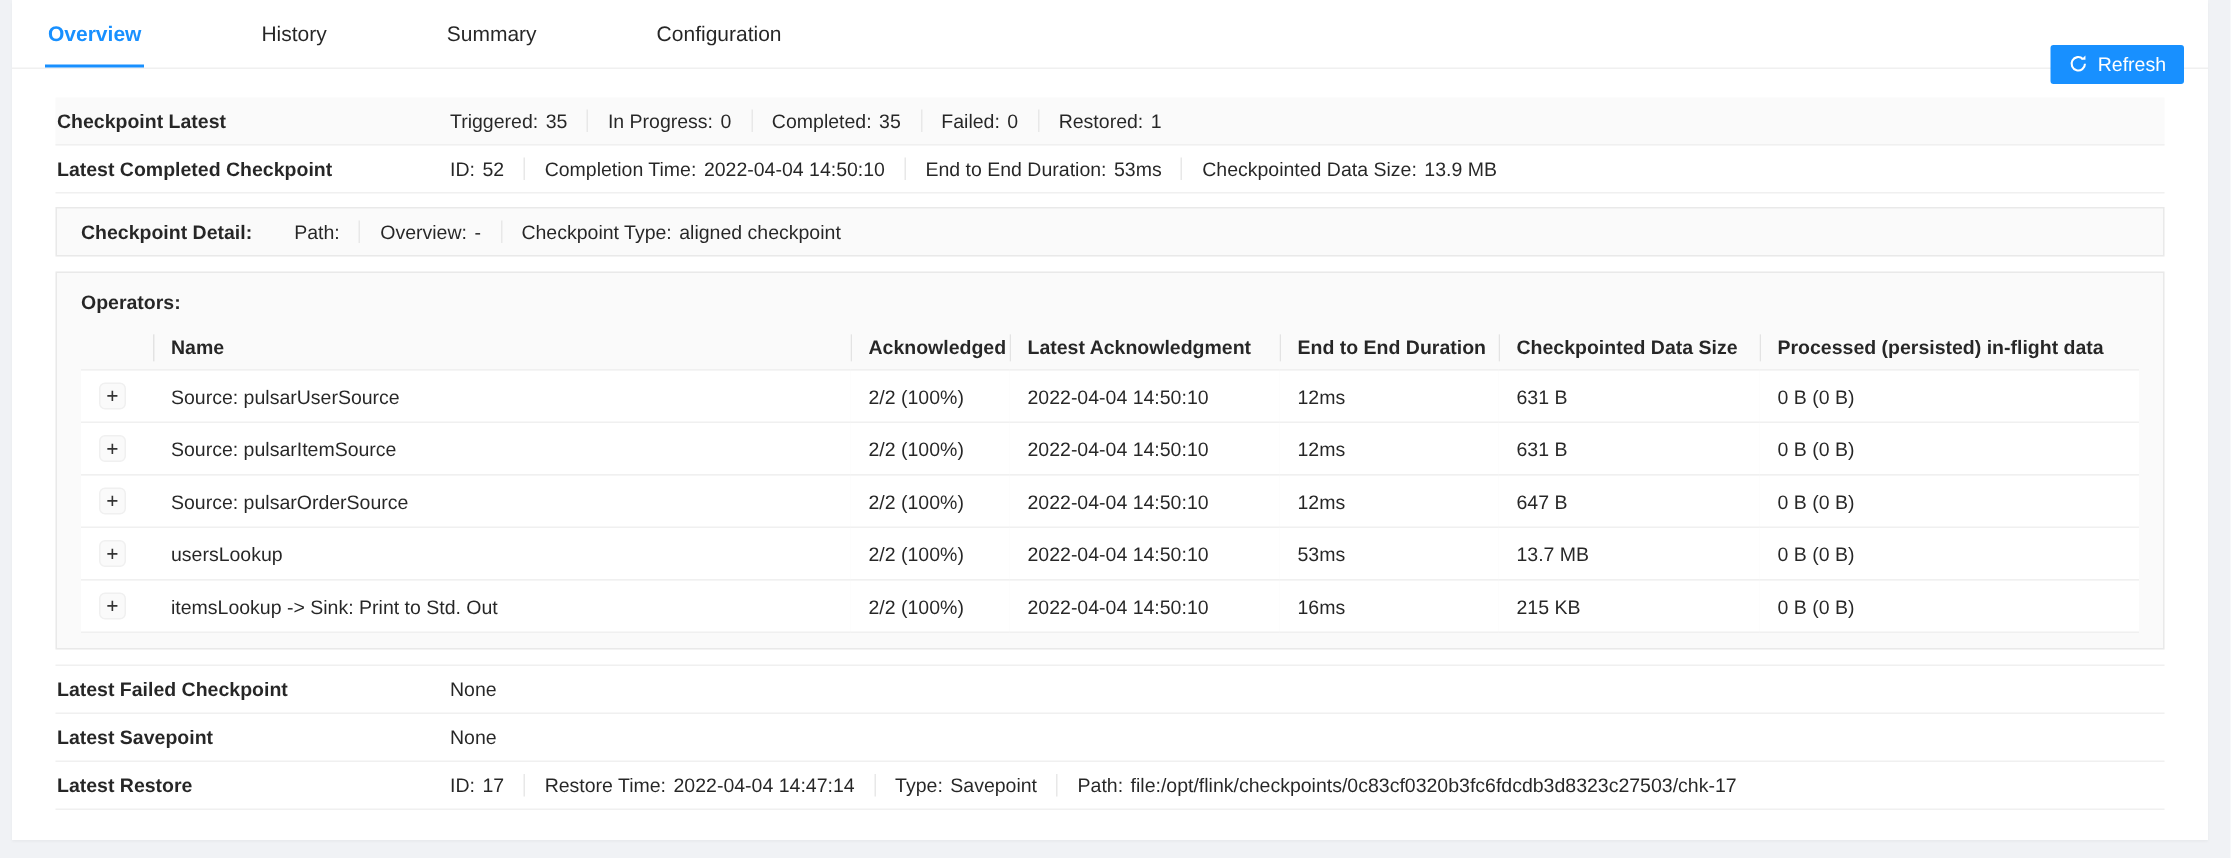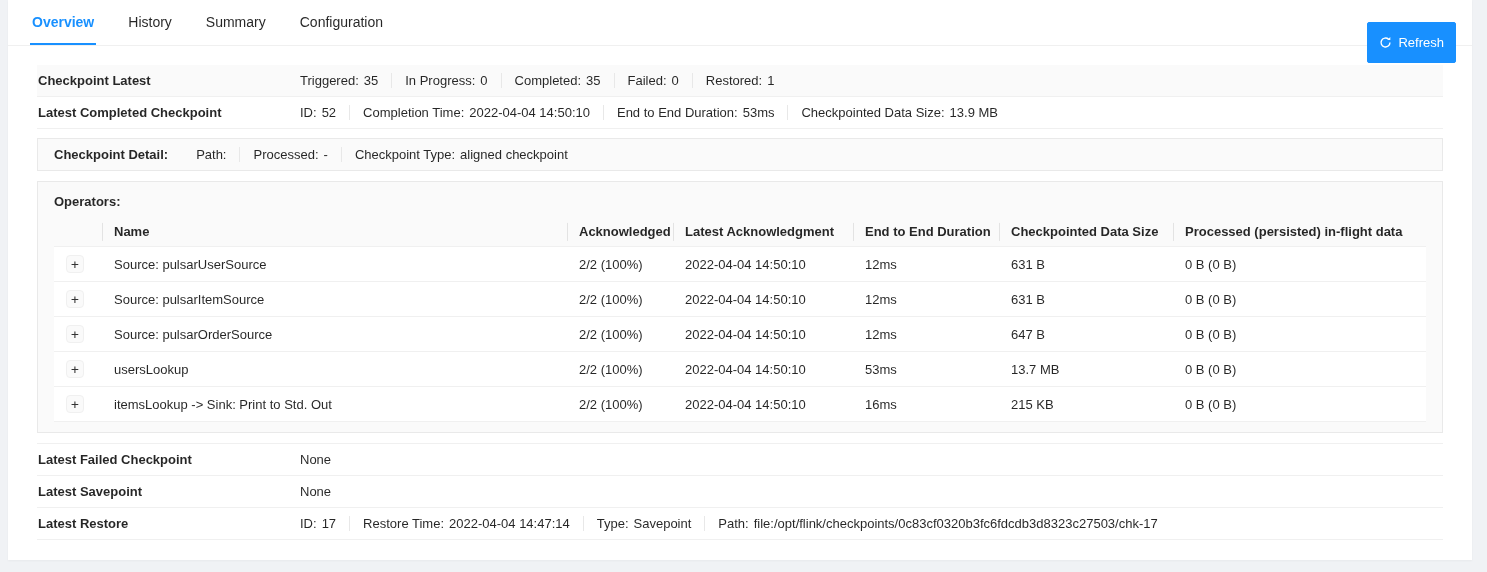--- a/index.html
+++ b/index.html
@@ -17,39 +17,39 @@
     box-shadow: 0 1px 2px rgba(0,0,0,0.04);
   }
   
   .tabbar {
     display: flex;
     align-items: center;
     height: 46px;
     padding: 0 16px 0 22px;
     border-bottom: 1px solid #f0f0f0;
   }
-  .tabs { display: flex; flex: 1; height: 100%; }
+  .tabs { display: flex; flex: 1; height: 100%; gap: 46px; }
   .tab {
     margin-right: 30px;
     padding: 14px 2px 12px;
     font-size: 14px;
     cursor: pointer;
     color: rgba(0,0,0,0.85);
     border-bottom: 2px solid transparent;
   }
   .tab.active { color: #1890ff; border-bottom-color: #1890ff; font-weight: 700; }
   .refresh-btn {
     display: inline-flex;
     align-items: center;
     gap: 6px;
     background: #1890ff;
     color: #fff;
     border: 1px solid #1890ff;
     border-radius: 2px;
-    height: 41px;
+    height: 26px;
     padding: 0 11px;
     font-size: 13px;
     font-family: inherit;
     cursor: pointer;
     margin-top: 40px;
   }
   
   .content { padding: 19px 29px 0; }
   .info-row {
     display: flex;
@@ -203,21 +203,21 @@
 
     <div class="expanded">
 
       <div class="detail-box">
         <span class="box-label">Checkpoint Detail:</span>
         <span class="kv-list">
           <span class="kv">
               <b>Path:</b>
             </span>
           <span class="kv">
-              <b>Processed:</b>
+              <b>Overview:</b>
               <span>-</span>
             </span>
           <span class="kv">
               <b>Checkpoint Type:</b>
               <span>aligned checkpoint</span>
             </span>
         </span>
       </div>
 
       <div class="operators-box">

